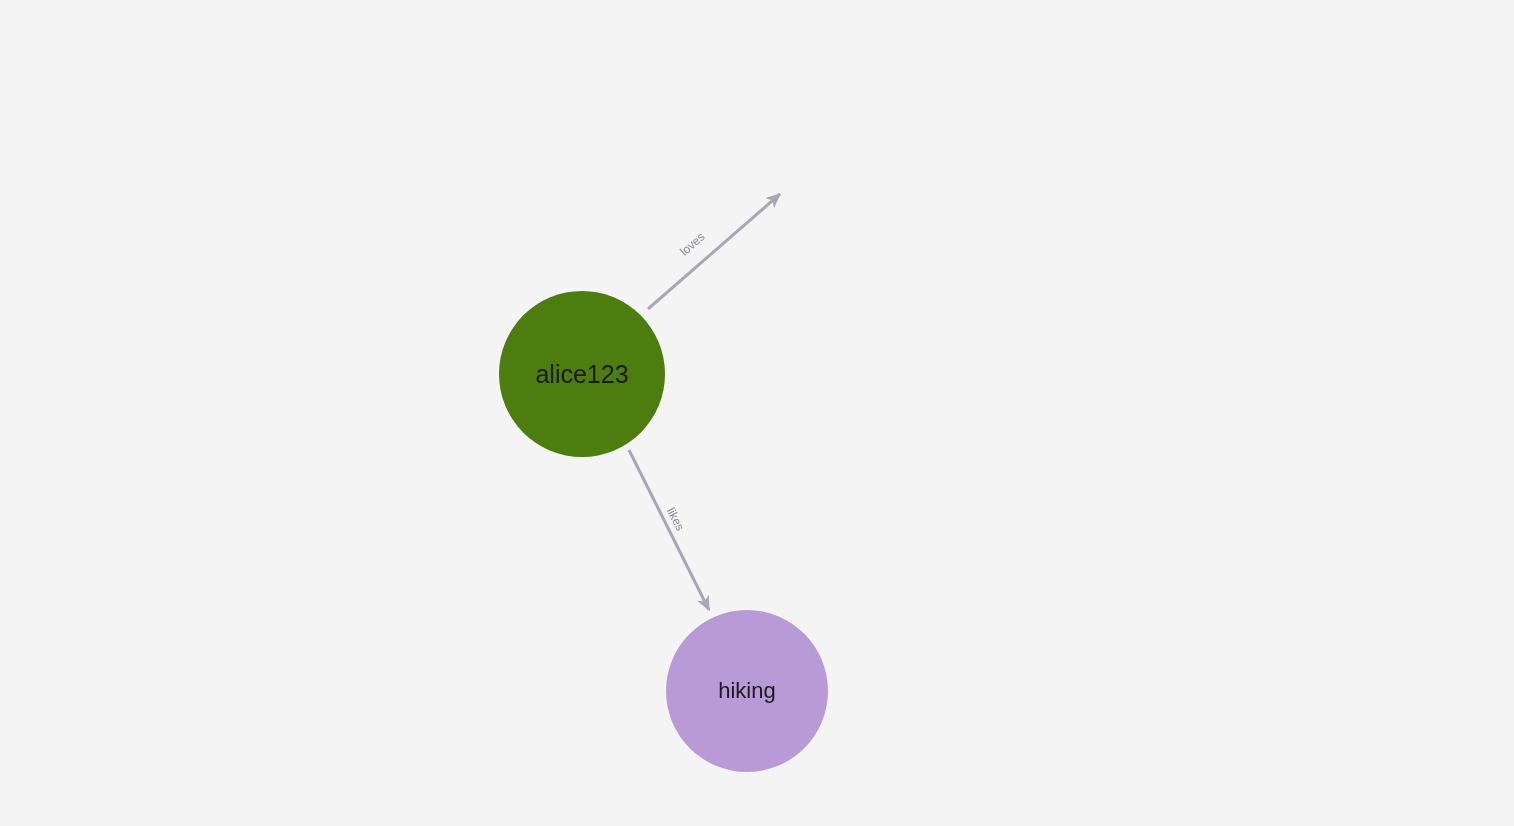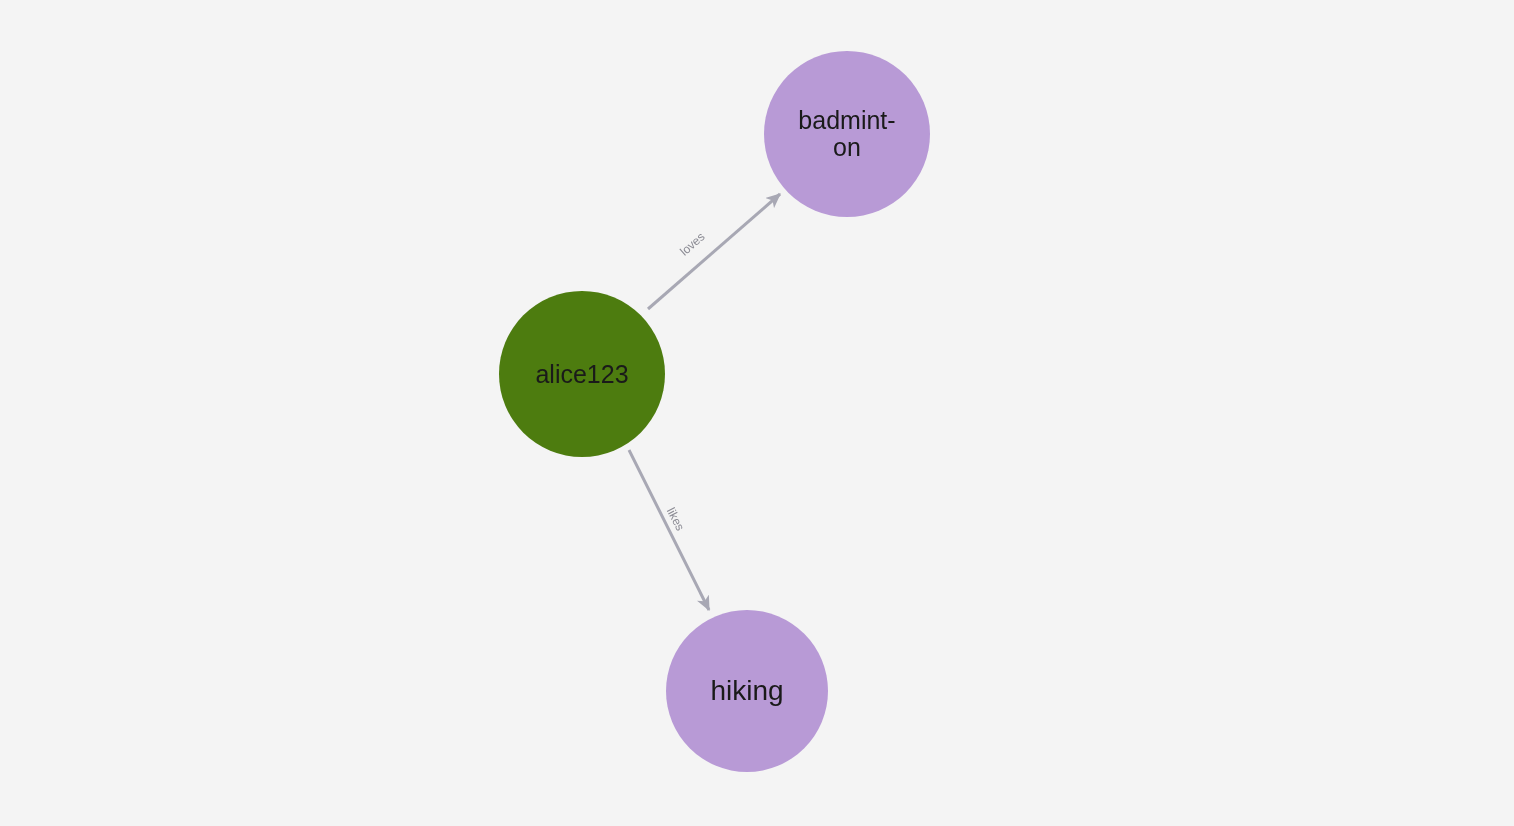--- a/index.html
+++ b/index.html
@@ -66,26 +66,22 @@
       <line x1="648" y1="309" x2="780" y2="194" stroke="#a8a8b4" stroke-width="3" marker-end="url(#arrowhead)"></line>
       <text class="edge-label-text" x="695" y="247" font-size="12" text-anchor="middle" transform="rotate(-41 695 247)">loves</text>
     </g>
 
     <g>
       <line x1="629" y1="450" x2="709" y2="610" stroke="#a8a8b4" stroke-width="3" marker-end="url(#arrowhead)"></line>
       <text class="edge-label-text" x="672" y="521" font-size="12" text-anchor="middle" transform="rotate(63 672 521)">likes</text>
     </g>
   </svg>
 
-  <div class="node-circle" style="left:764px; top:51px; width:166px; height:166px; background:#b89ad6; font-size:25px;">
-    <span class="node-label">badmint-
-on</span>
-  </div>
 
   <div class="node-circle" style="left:499px; top:291px; width:166px; height:166px; background:#4d7c0f; font-size:25px;">
     <span class="node-label">alice123</span>
   </div>
 
-  <div class="node-circle" style="left:666px; top:610px; width:162px; height:162px; background:#b89ad6; font-size:28px;">
+  <div class="node-circle" style="left:666px; top:610px; width:162px; height:162px; background:#b89ad6; font-size:22px;">
     <span class="node-label">hiking</span>
   </div>
 
 </div>
 
 </body></html>

